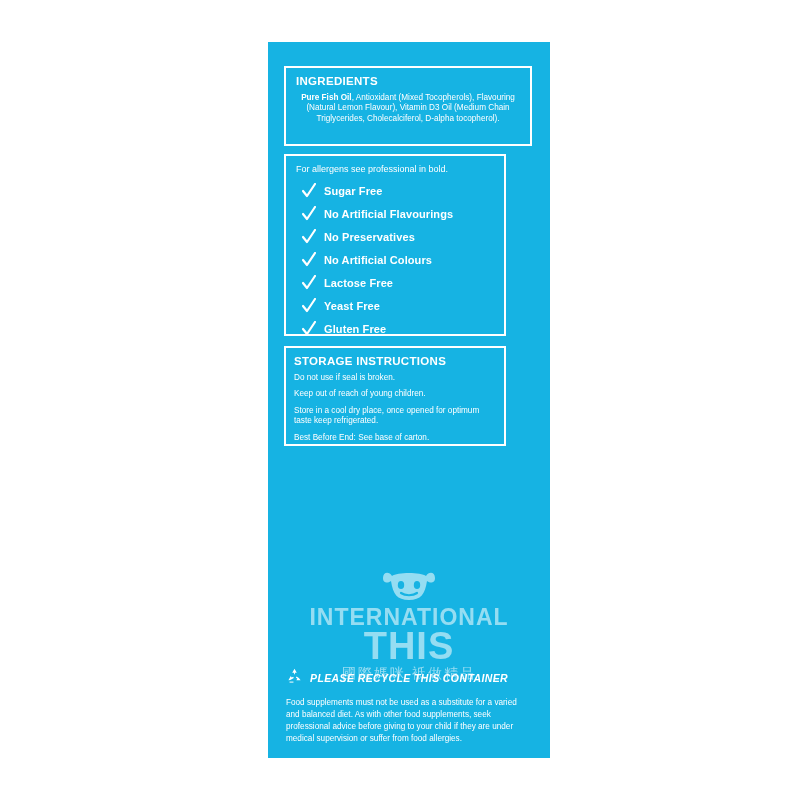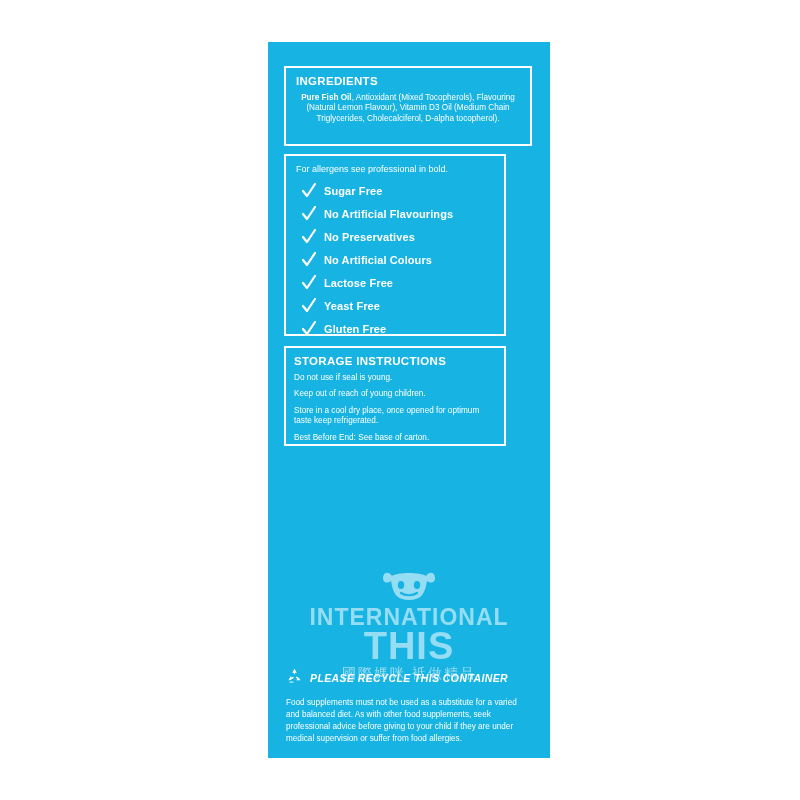--- a/index.html
+++ b/index.html
@@ -253,21 +253,21 @@
           <svg width="14" height="16" viewBox="0 0 14 16">
               <path d="M1 8 L5 13 L13 1" stroke="#ffffff" stroke-width="2.2" fill="none" stroke-linecap="round" stroke-linejoin="round"></path>
             </svg>
         </span>
         <span class="claim-label">Gluten Free</span>
       </div>
     </div>
 
     <div class="panel" id="storage-panel">
       <div class="panel-title">STORAGE INSTRUCTIONS</div>
-      <div class="storage-line">Do not use if seal is young.</div>
+      <div class="storage-line">Do not use if seal is broken.</div>
       <div class="storage-line">Keep out of reach of young children.</div>
       <div class="storage-line">Store in a cool dry place, once opened for optimum taste keep refrigerated.</div>
       <div class="storage-line">Best Before End: See base of carton.</div>
     </div>
 
     <div id="watermark">
       <div id="wm-mascot">
         <svg width="64" height="34" viewBox="0 0 64 34">
           <path d="M6 8 C6 2 12 1 15 6 C20 2 44 2 49 6 C52 1 58 2 58 8 C58 14 52 13 50 11 C48 24 44 30 32 30 C20 30 16 24 14 11 C12 13 6 14 6 8 Z" fill="rgba(255,255,255,0.55)"></path>
           <ellipse cx="24" cy="15" rx="3.2" ry="4" fill="#16b3e3"></ellipse>

